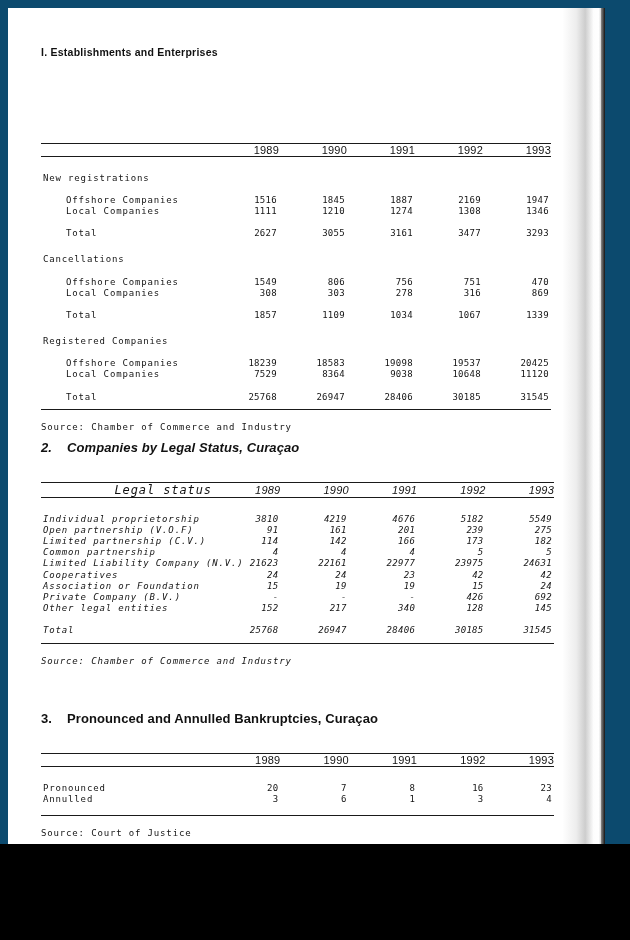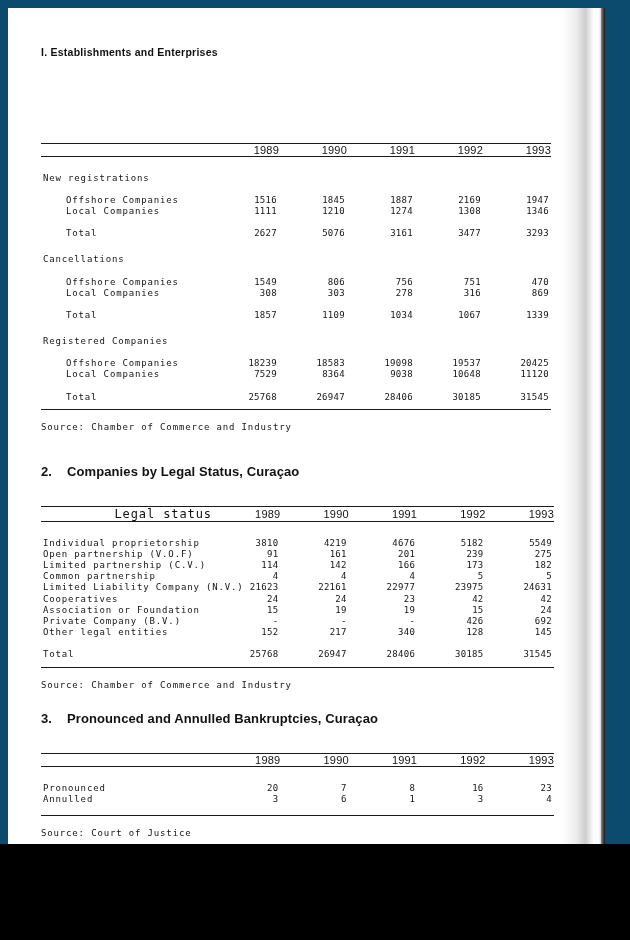--- a/index.html
+++ b/index.html
@@ -80,21 +80,21 @@
     white-space: nowrap;
   }
   .table-title .num {
     display: inline-block;
     width: 26px;
   }
 
   
   .block { position: absolute; left: 33px; }
   #block1 { top: 108px; }
-  #block2 { top: 456px; }
+  #block2 { top: 432px; font-style: italic; }
   #block3 { top: 703px; }
 
   table.stat {
     border-collapse: collapse;
     font-family: "DejaVu Sans Mono", "Liberation Mono", monospace;
     font-size: 9px;
     color: #141414;
     table-layout: fixed;
   }
   #t1 { width: 510px; margin-top: 27px; }
@@ -226,21 +226,21 @@
               <td class="num">1274</td>
               <td class="num">1308</td>
               <td class="num">1346</td>
             </tr>
             <tr class="sp-md">
                 <td colspan="6"></td>
               </tr>
             <tr class="data total">
               <td class="label">Total</td>
               <td class="num">2627</td>
-              <td class="num">5076</td>
+              <td class="num">3055</td>
               <td class="num">3161</td>
               <td class="num">3477</td>
               <td class="num">3293</td>
             </tr>
             <tr class="sp-lg">
                 <td colspan="6"></td>
               </tr>
 
             <tr class="data section">
               <td class="label">Cancellations</td>

